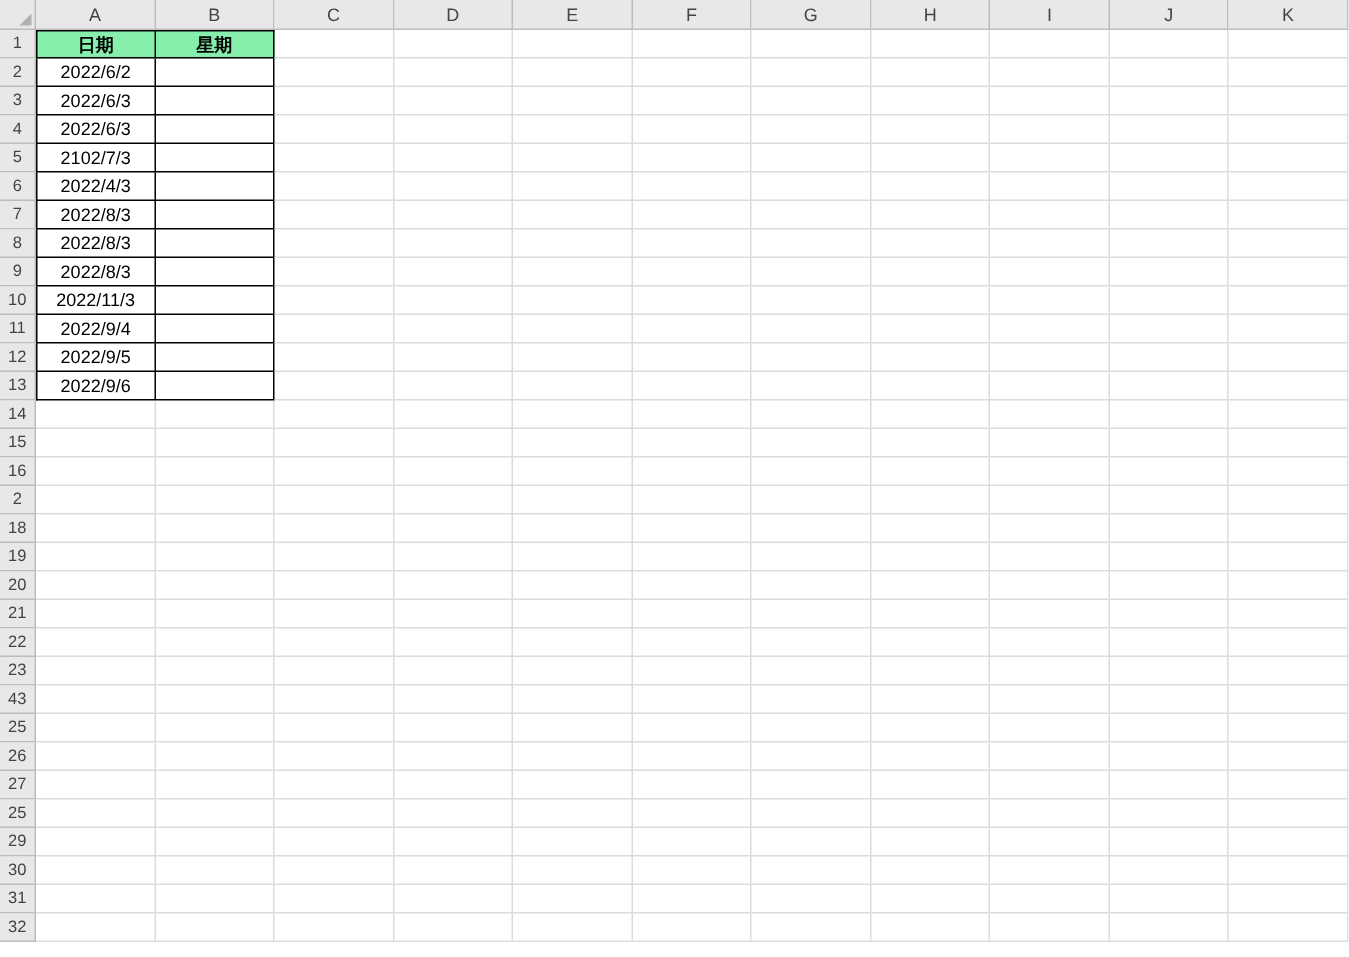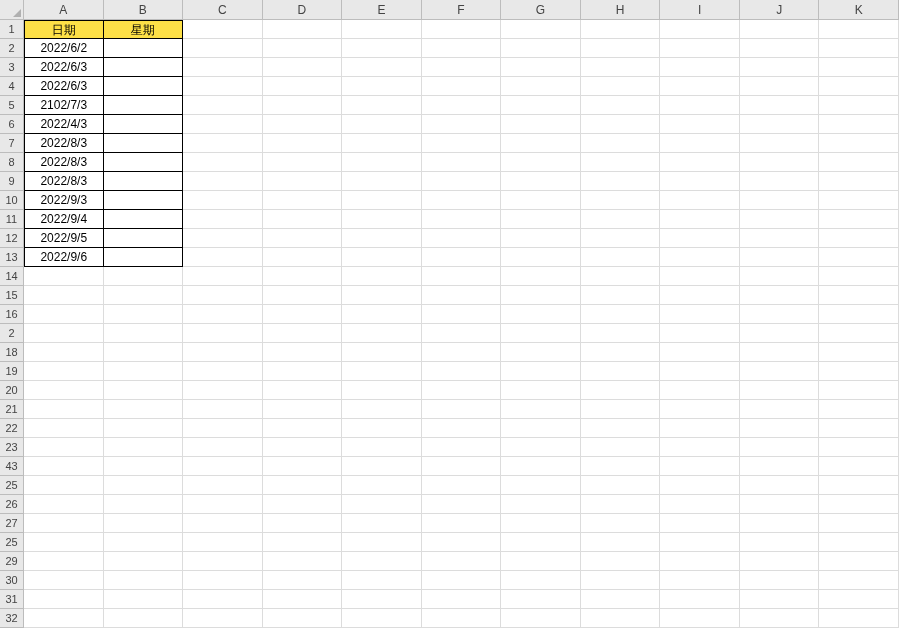--- a/index.html
+++ b/index.html
@@ -53,22 +53,22 @@
     border-bottom: 1px solid #dcdcdc;
     height: 19px;
     line-height: 18px;
     padding: 0 4px;
     text-align: center;
     color: #000;
     overflow: hidden;
     white-space: nowrap;
   }
   .hdr {
-    background: #fde047;
-    font-weight: normal;
+    background: #86efac;
+    font-weight: bold;
   }
   .bb { border-bottom: 1px solid #000; }
   .br { border-right: 1px solid #000; }
   .bt { border-top: 1px solid #000; }
   .bl { border-left: 1px solid #000; }
 </style>
 </head>
 <body>
 
 <div class="sheet" id="sheet">
@@ -186,21 +186,21 @@
     <div class="cell"></div>
     <div class="cell"></div>
     <div class="cell"></div>
     <div class="cell"></div>
     <div class="cell"></div>
     <div class="cell"></div>
     <div class="cell"></div>
     <div class="cell"></div>
     <div class="cell"></div>
     <div class="rowhead">10</div>
-    <div class="cell bb bl br">2022/9/3</div>
+    <div class="cell bb bl br">2022/11/3</div>
     <div class="cell bb br"></div>
     <div class="cell"></div>
     <div class="cell"></div>
     <div class="cell"></div>
     <div class="cell"></div>
     <div class="cell"></div>
     <div class="cell"></div>
     <div class="cell"></div>
     <div class="cell"></div>
     <div class="cell"></div>

